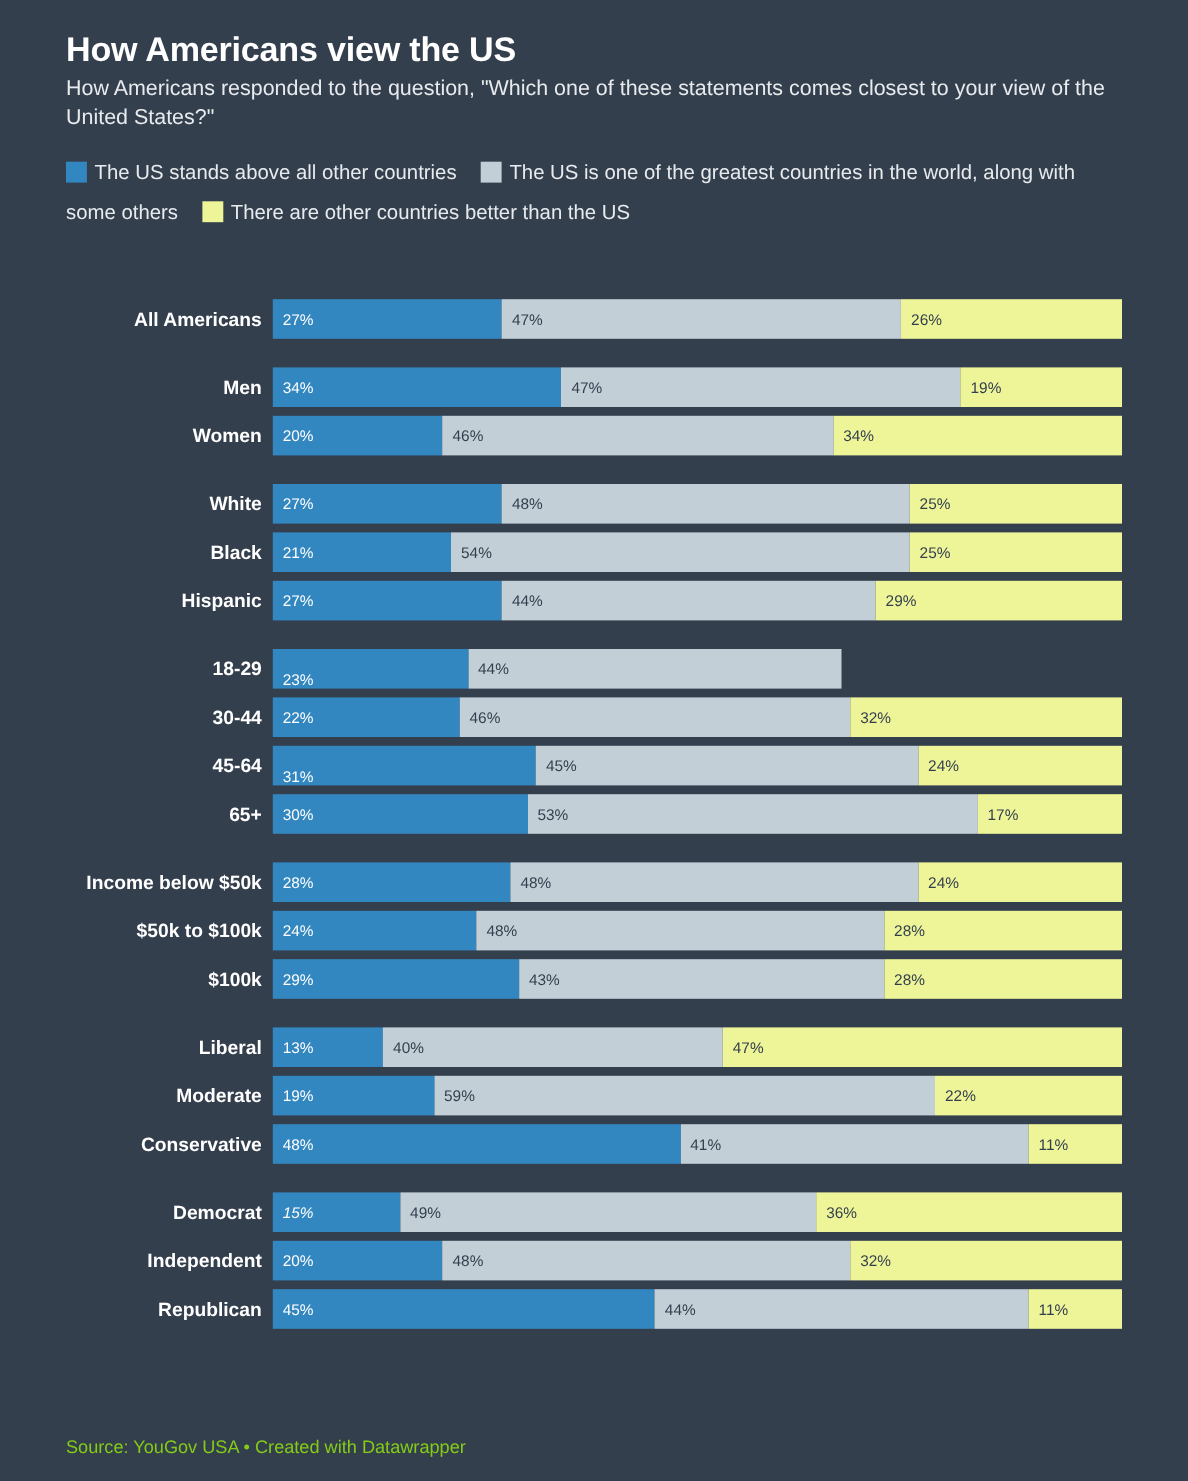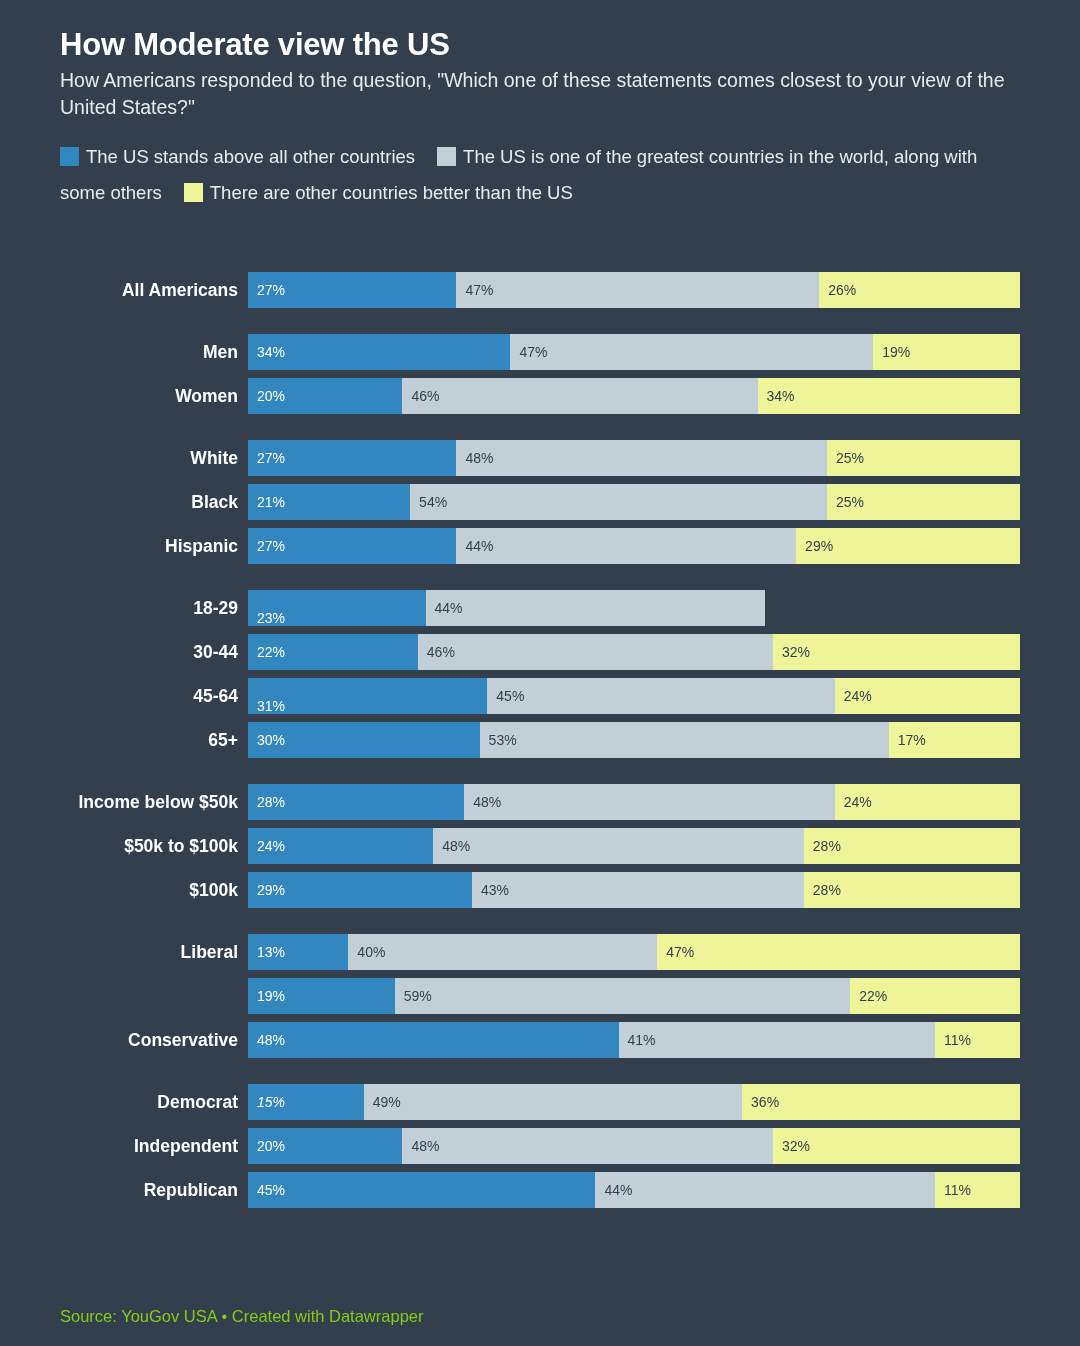--- a/index.html
+++ b/index.html
@@ -140,21 +140,21 @@
     bottom: 20px;
     font-size: 16.5px;
     color: #84cc16;
   }
 </style>
 </head>
 <body>
 
 <div class="chart-root">
 
-  <h1 class="chart-title">How Moderate view the US</h1>
+  <h1 class="chart-title">How Americans view the US</h1>
   <p class="chart-subtitle">How Americans responded to the question, "Which one of these statements comes closest to your view of the United States?"</p>
 
   <div class="legend">
     <span class="legend-item"><span class="legend-swatch" style="background:#3387c0"></span><span class="legend-label">The US stands above all other countries</span></span><span class="legend-item"><span class="legend-swatch" style="background:#c3cfd7"></span><span class="legend-label">The US is one of the greatest countries in the world, along with some others</span></span><span class="legend-item"><span class="legend-swatch" style="background:#eef599"></span><span class="legend-label">There are other countries better than the US</span></span>
   </div>
 
   <div class="bars" id="bars-root">
       <div class="group">
         <div class="row">
           <div class="row-label">All Americans</div>
@@ -353,20 +353,21 @@
             </div>
             <div class="seg s-gray" style="width: 40%;">
               <span class="seg-val">40%</span>
             </div>
             <div class="seg s-yellow" style="width: 47%;">
               <span class="seg-val">47%</span>
             </div>
           </div>
         </div>
         <div class="row">
+          <div class="row-label">Moderate</div>
           <div class="row-bar">
             <div class="seg s-blue" style="width: 19%;">
               <span class="seg-val">19%</span>
             </div>
             <div class="seg s-gray" style="width: 59%;">
               <span class="seg-val">59%</span>
             </div>
             <div class="seg s-yellow" style="width: 22%;">
               <span class="seg-val">22%</span>
             </div>

